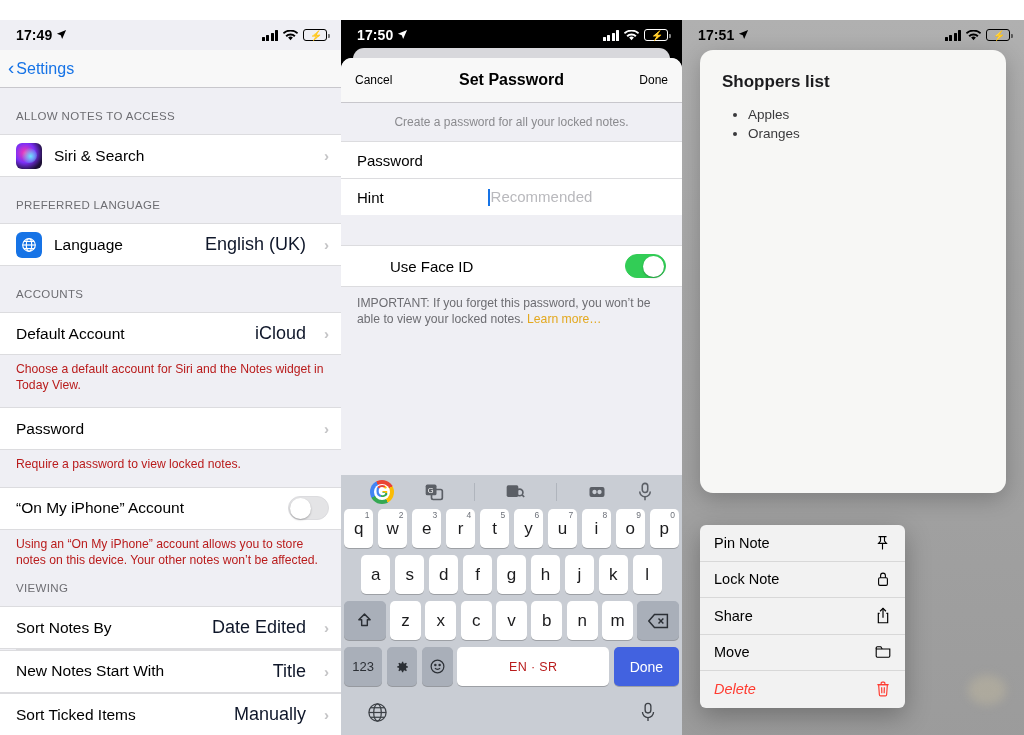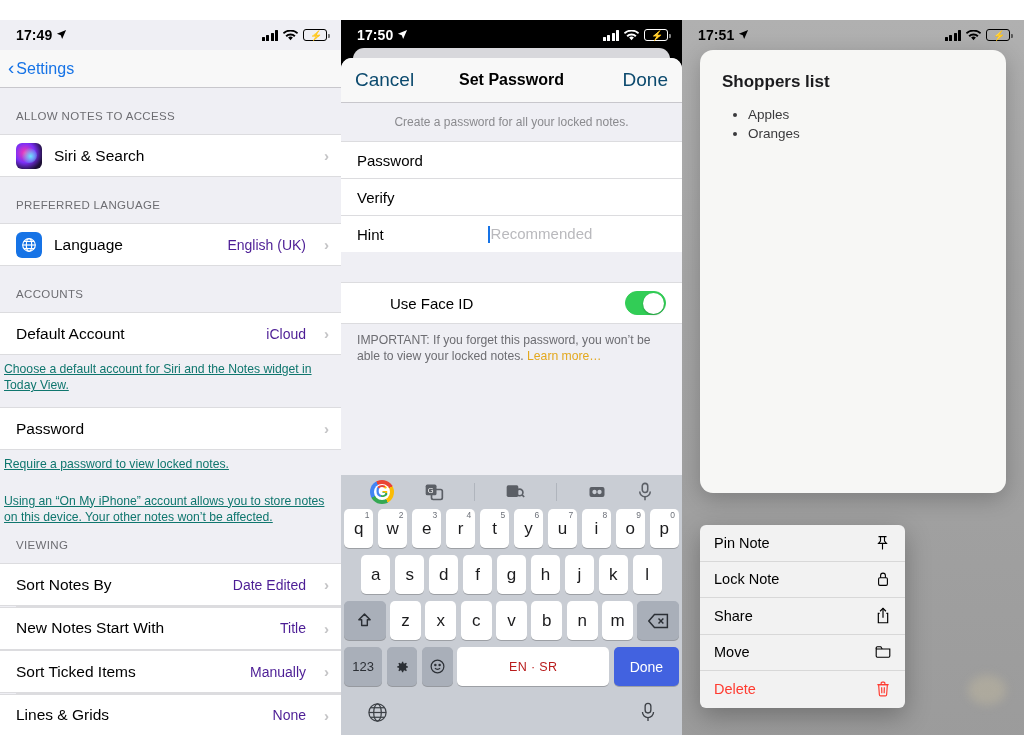--- a/index.html
+++ b/index.html
@@ -64,27 +64,26 @@
     font-size: 11.5px; color: #6d6d72; letter-spacing: .35px;
     padding: 22px 16px 12px 16px; text-transform: uppercase;
   }
   .cell {
     background: #ffffff; min-height: 43px; display: flex; align-items: center;
     padding: 0 12px 0 16px; border-top: .5px solid #dcdcdf; border-bottom: .5px solid #dcdcdf;
     gap: 12px;
   }
   .cell .app-icon { width: 26px; height: 26px; border-radius: 6px; flex: 0 0 26px; }
   .cell .label { font-size: 15.5px; color: #000; flex: 1; }
-  .cell .value { font-size: 14px; color: #4c1d95; margin-right: 6px; }
+  .cell .value { font-size: 18px; color: #0f172a; margin-right: 6px; }
   .cell .chev { color: #c4c4c6; font-size: 15px; font-weight: 600; }
   .cell-sep { margin-left: 16px; height: .5px; background: #dcdcdf; }
   .footnote {
-    font-size: 12.2px; color: #0f766e; line-height: 1.33;
-    padding: 6px 16px 0 4px;
-    text-decoration: underline;
+    font-size: 12.2px; color: #b91c1c; line-height: 1.33;
+    padding: 6px 16px 0 16px;
   }
   .gap { height: 14px; }
   .icon-siri {
     background: radial-gradient(circle at 35% 38%, #ff3bb2 0%, #7b2ff7 42%, #1c1035 78%);
     position: relative; overflow: hidden;
   }
   .icon-siri:after {
     content:""; position:absolute; inset:20%;
     background: radial-gradient(circle at 60% 55%, #68e4ff 0%, rgba(120,80,255,0) 70%);
     border-radius: 50%;
@@ -116,21 +115,21 @@
   }
   .sheet {
     position:absolute; top:38px; left:0; right:0; bottom:0;
     background:#efeff4; border-radius: 11px 11px 0 0; overflow:hidden;
   }
   .sheet-nav {
     height: 45px; background:#f8f8f8; display:flex; align-items:center;
     justify-content:space-between; padding: 0 14px; position:relative;
     border-bottom:.5px solid #c8c7cc;
   }
-  .sheet-nav .btn { font-size:19px; color:#0c4a6e; }
+  .sheet-nav .btn { font-size:12px; color:#000000; }
   .sheet-nav .ttl {
     position:absolute; left:0; right:0; text-align:center;
     font-size:16px; font-weight:bold; color:#000;
   }
   .sheet-note {
     font-size:12px; color:#8a8a8e; text-align:center; padding:12px 20px 12px;
   }
   .f-cell {
     background:#fff; height: 37px; display:flex; align-items:center;
     padding: 0 16px; font-size:15px; color:#000;
@@ -200,21 +199,21 @@
   .ctx-menu {
     position:absolute; top:505px; left:18px; width: 205px;
     background:#f2f2f2; border-radius:6px; overflow:hidden;
     box-shadow: 0 8px 26px rgba(0,0,0,.28);
   }
   .ctx-item {
     height: 36.5px; display:flex; align-items:center; justify-content:space-between;
     padding: 0 14px; font-size:14.5px; color:#000;
     border-bottom: .5px solid #d8d8d8;
   }
-  .ctx-item:last-child { border-bottom:none; }
+  .ctx-item:last-child { border-bottom:none;font-style:italic; }
   .ctx-item.danger { color:#ff3b30; }
   .ctx-ic { width:17px; height:17px; display:flex; align-items:center; justify-content:center; }
   .smudge { position:absolute; right:18px; top:655px; width:38px;height:30px;
             border-radius:50%; background:rgba(220,205,160,.28); filter: blur(5px); }
 </style>
 </head>
 <body>
 
 <div class="screens">
 
@@ -296,20 +295,26 @@
       <div class="cell">
         <span class="label">Password</span>
         <span class="chev">›</span>
       </div>
       <div class="footnote">Require a password to view locked notes.</div>
     </div>
 
     <div class="gap"></div>
 
     <div>
+      <div class="cell">
+        <span class="label">“On My iPhone” Account</span>
+        <span class="switch">
+            <span class="knob"></span>
+          </span>
+      </div>
       <div class="footnote">Using an “On My iPhone” account allows you to store notes on this device. Your other notes won’t be affected.</div>
     </div>
 
     <div>
       <div class="section-hdr" style="padding-top:14px">VIEWING</div>
       <div class="cell">
         <span class="label">Sort Notes By</span>
         <span class="value">Date Edited</span>
         <span class="chev">›</span>
       </div>
@@ -373,24 +378,20 @@
         <div class="btn">Cancel</div>
         <div class="ttl">Set Password</div>
         <div class="btn">Done</div>
       </div>
 
       <div class="sheet-note">Create a password for all your locked notes.</div>
 
       <div>
         <div class="f-cell">
           <span class="fl">Password</span>
-          <span class="fv"></span>
-        </div>
-        <div class="f-cell">
-          <span class="fl">Verify</span>
           <span class="fv"></span>
         </div>
         <div class="f-cell">
           <span class="fl">Hint</span>
           <span class="fv"><span class="caret"></span><span class="ph">Recommended</span></span>
         </div>
       </div>
 
       <div class="faceid-gap"></div>
 

